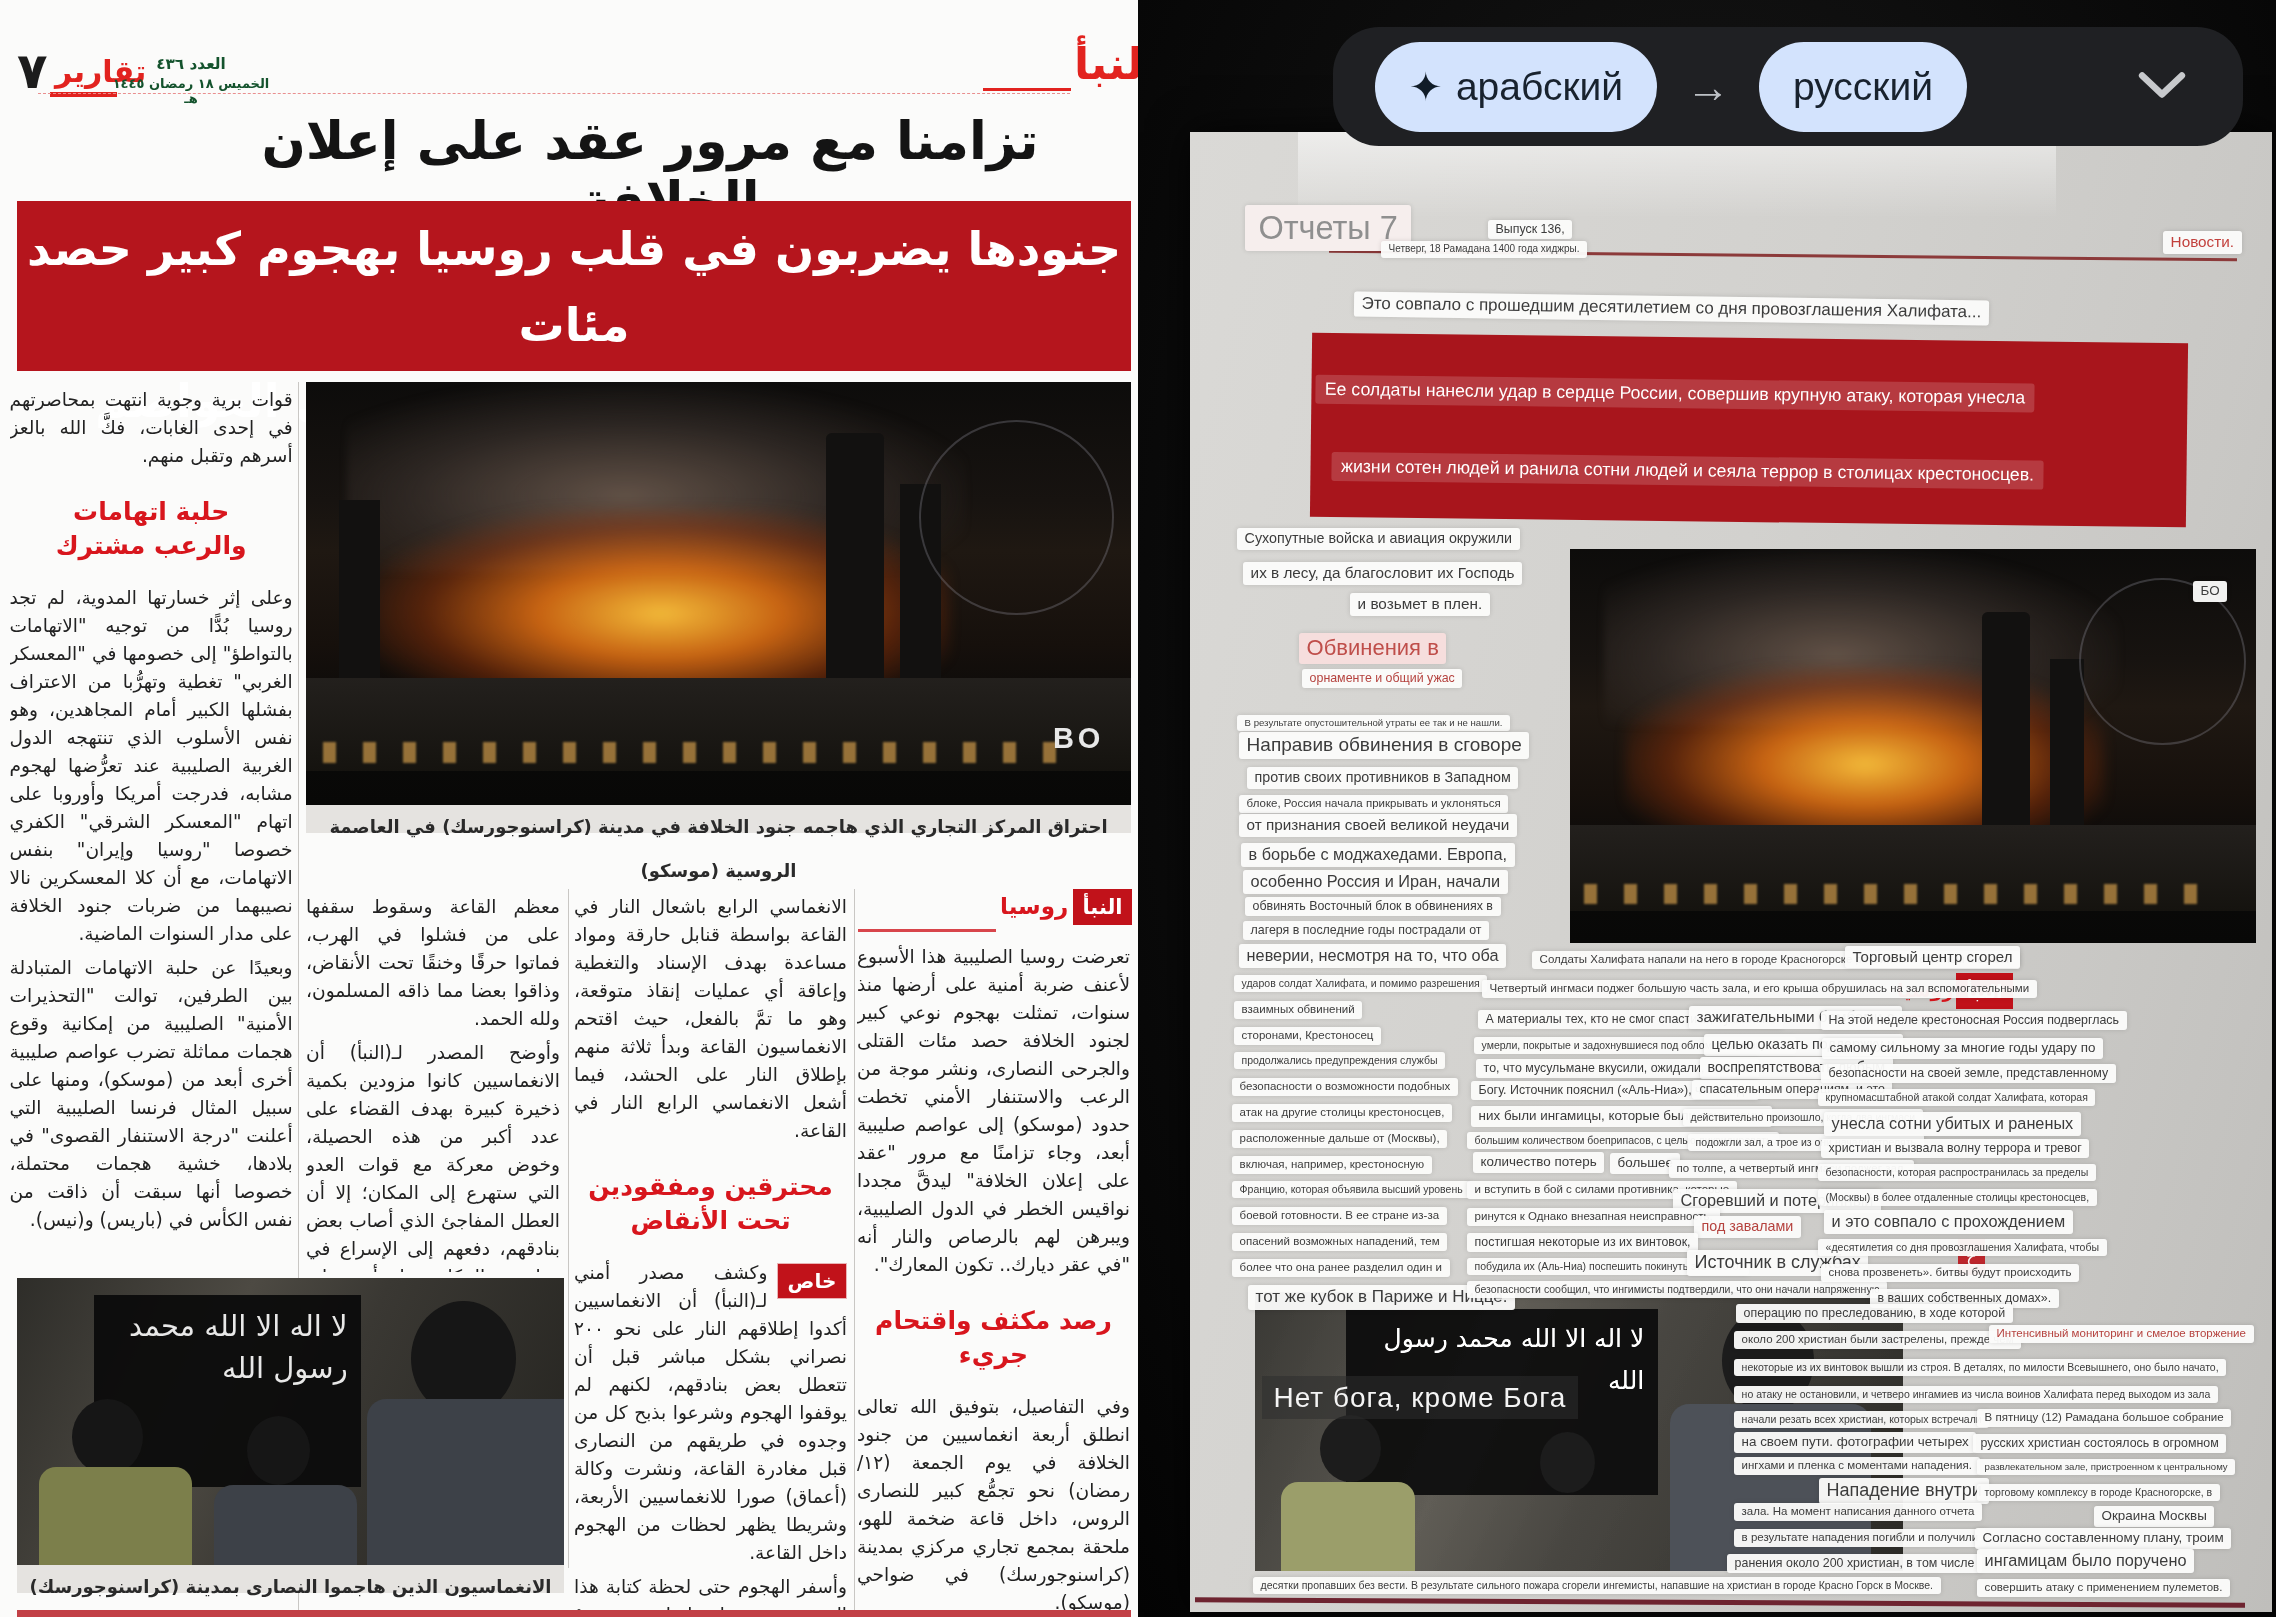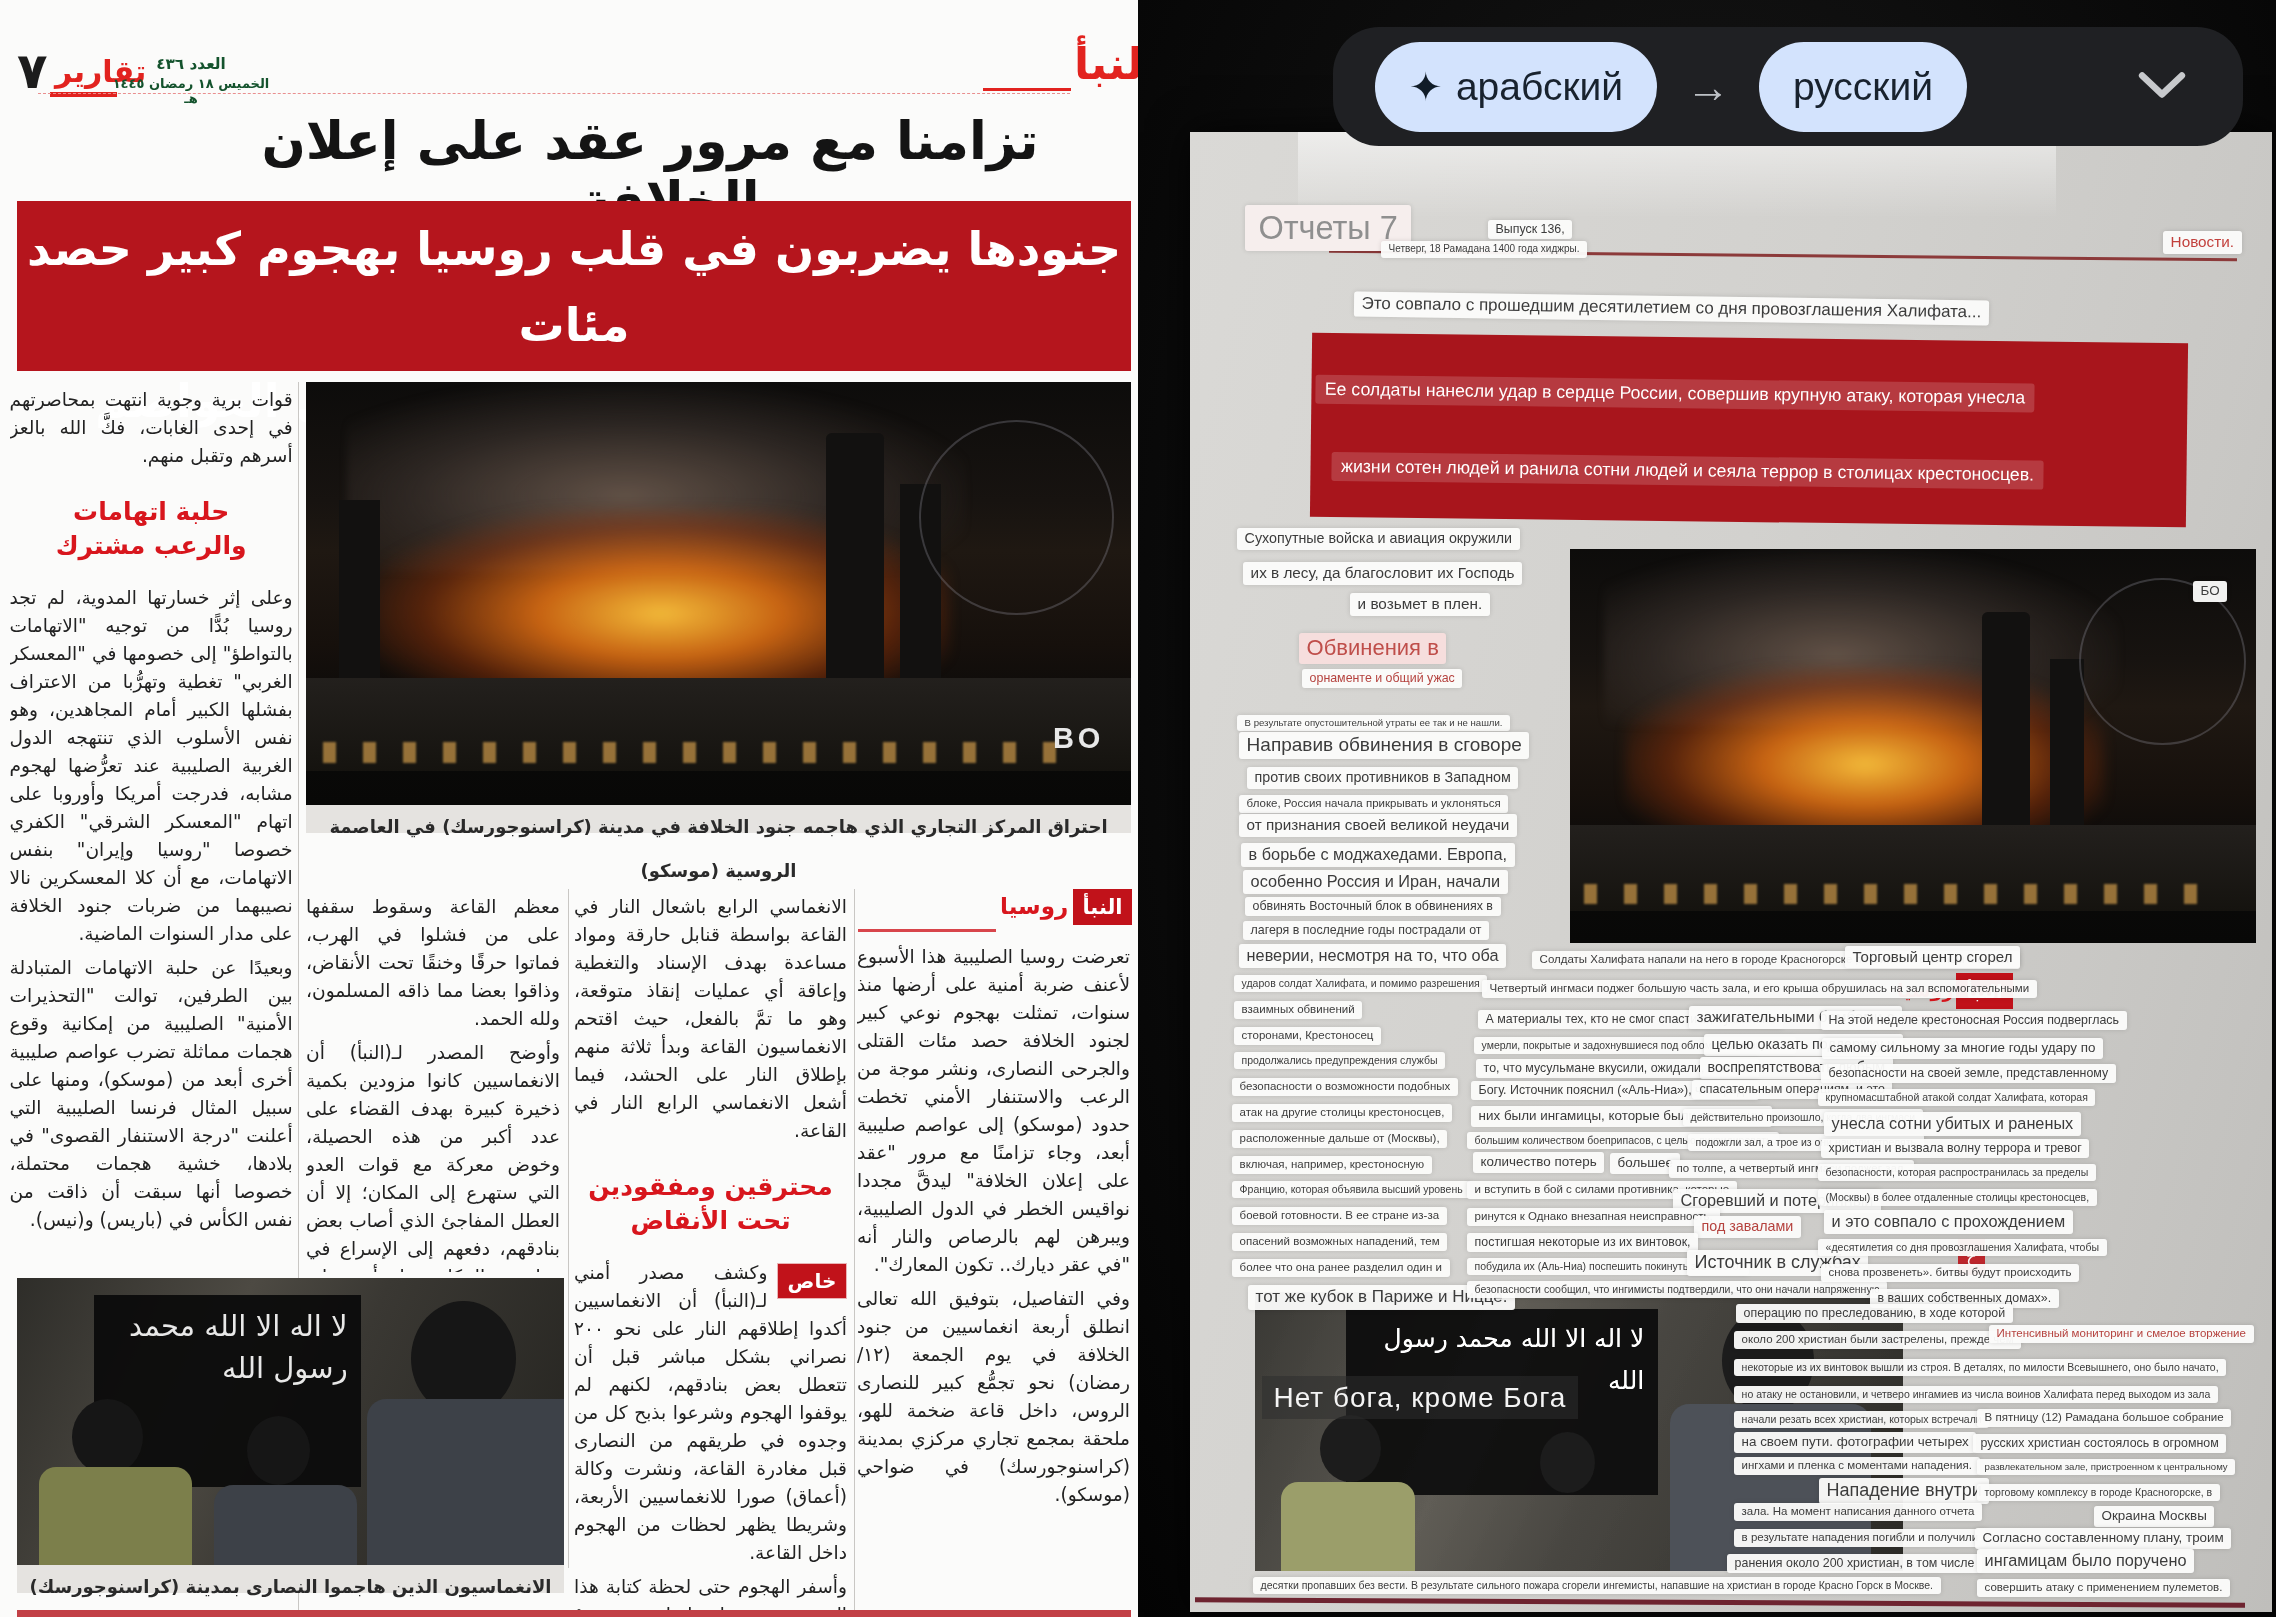--- a/index.html
+++ b/index.html
@@ -123,20 +123,21 @@
       <div class="photo-sign" style="right:27px;bottom:50px;font-size:29px;">BO</div>
     </div>
     <div class="photo-caption ar" style="left:306px;top:805px;width:825px;">احتراق المركز التجاري الذي هاجمه جنود الخلافة في مدينة (كراسنوجورسك) في العاصمة الروسية (موسكو)</div>
 
     <div class="tag-box ar" style="left:1073px;top:889px;width:59px;height:36px;font-size:21px;line-height:36px;">النبأ</div>
     <div class="tag-section ar" style="left:1000px;top:893px;font-size:23px;">روسيا</div>
     <div class="tag-underline" style="left:858px;top:929px;width:138px;height:2.9px;"></div>
 
     <div class="colp ar" style="left:857px;top:943px;width:273px;height:671px;overflow:hidden;">
       <p>تعرضت روسيا الصليبية هذا الأسبوع لأعنف ضربة أمنية على أرضها منذ سنوات، تمثلت بهجوم نوعي كبير لجنود الخلافة حصد مئات القتلى والجرحى النصارى، ونشر موجة من الرعب والاستنفار الأمني تخطت حدود (موسكو) إلى عواصم صليبية أبعد، وجاء تزامنًا مع مرور "عقد على إعلان الخلافة" ليدقَّ مجددا نواقيس الخطر في الدول الصليبية، ويبرهن لهم بالرصاص والنار أنه "في عقر ديارك.. تكون المعارك".</p>
+      <div class="subhead">رصد مكثف واقتحام جريء</div>
       <p>وفي التفاصيل، بتوفيق الله تعالى انطلق أربعة انغماسيين من جنود الخلافة في يوم الجمعة (١٢/رمضان) نحو تجمُّع كبير للنصارى الروس، داخل قاعة ضخمة للهو، ملحقة بمجمع تجاري مركزي بمدينة (كراسنوجورسك) في ضواحي (موسكو).</p>
 
     </div>
 
     <div class="colp ar" style="left:574px;top:893px;width:273px;height:721px;overflow:hidden;">
       <p>الانغماسي الرابع باشعال النار في القاعة بواسطة قنابل حارقة ومواد مساعدة بهدف الإسناد والتغطية وإعاقة أي عمليات إنقاذ متوقعة، وهو ما تمَّ بالفعل، حيث اقتحم الانغماسيون القاعة وبدأ ثلاثة منهم بإطلاق النار على الحشد، فيما أشعل الانغماسي الرابع النار في القاعة.</p>
       <div class="subhead">
         <span>محترقين ومفقودين</span><br>
         <span>تحت الأنقاض</span>
       </div>

